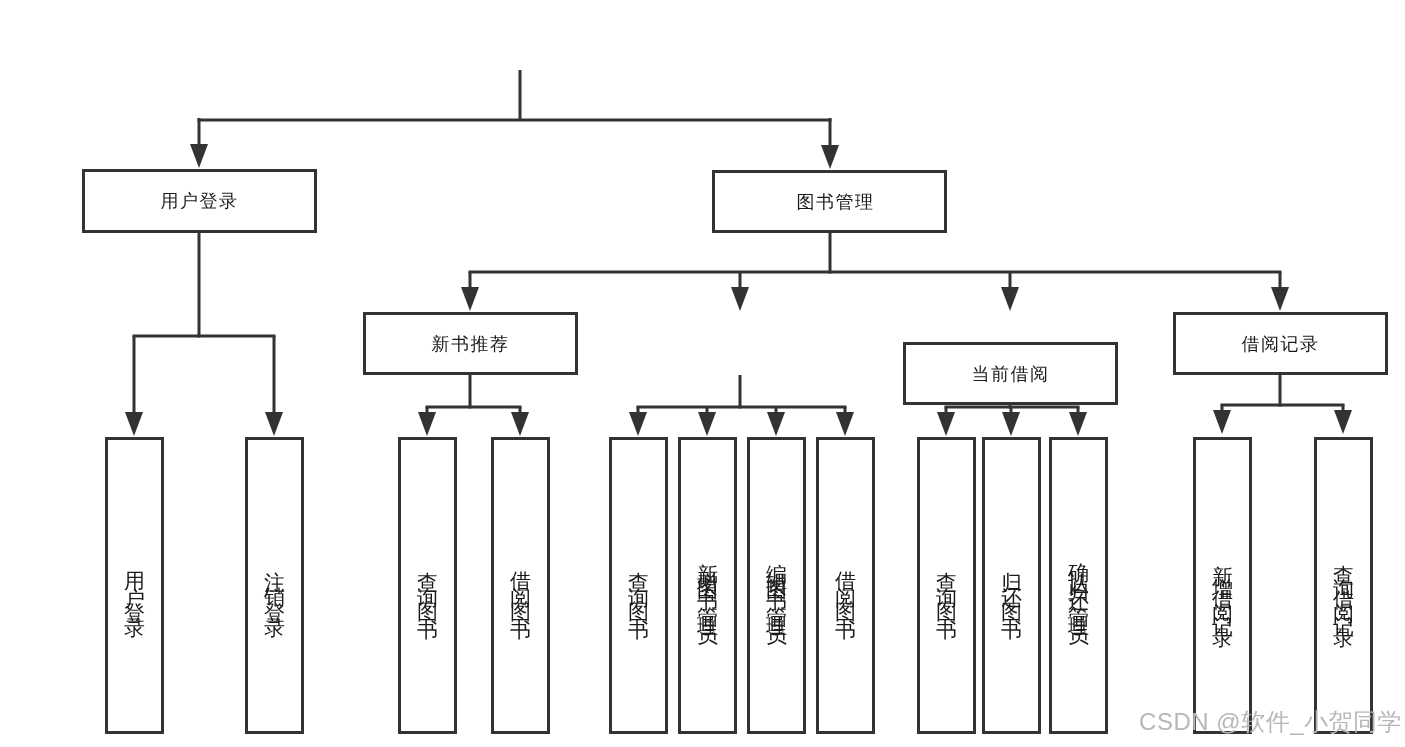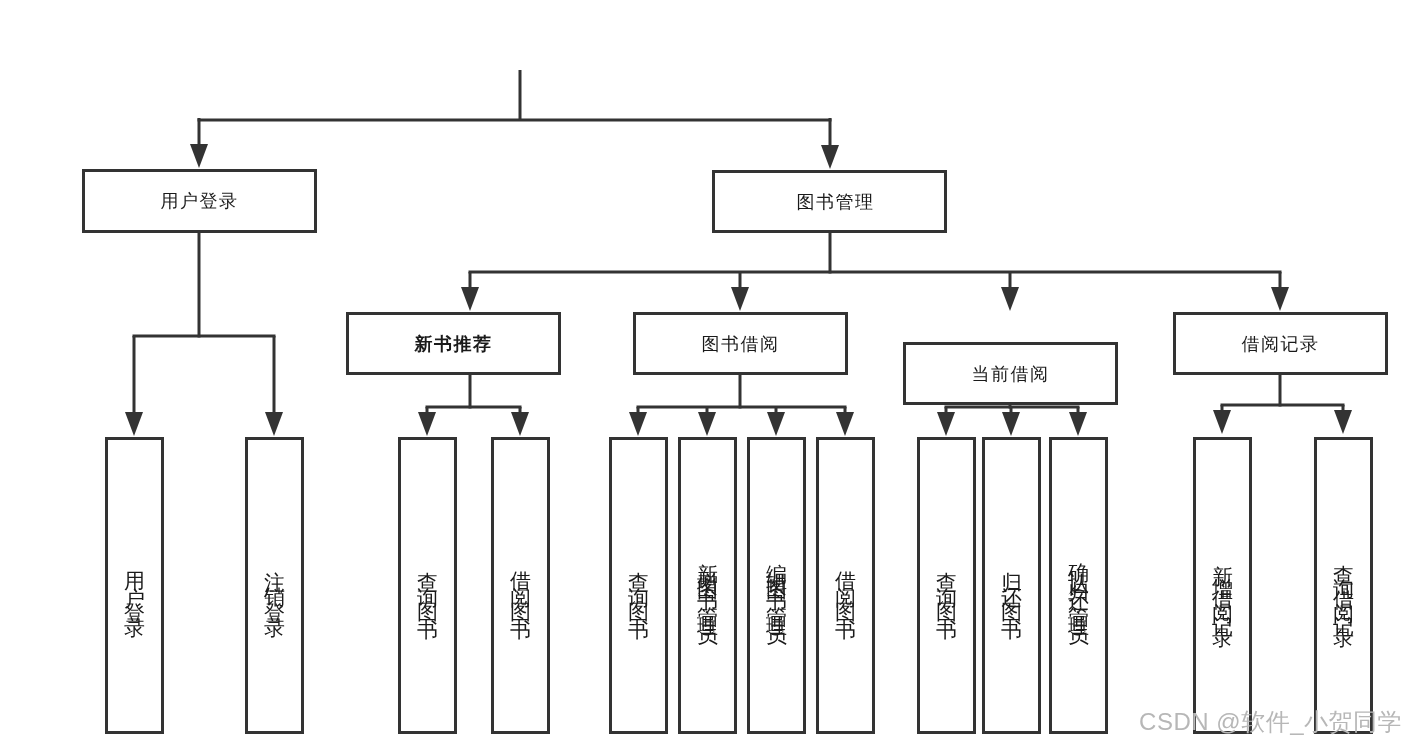--- a/index.html
+++ b/index.html
@@ -17,21 +17,21 @@
     border:3px solid #333333;
     box-sizing:border-box;
     display:flex;align-items:center;justify-content:center;
     color:#1a1a1a;
   }
   .hnode{font-size:18px;letter-spacing:1.5px;white-space:nowrap;}
   .root{left:20px;top:13px;width:1004px;height:57px;}
   .l2a{left:82px;top:169px;width:235px;height:64px;}
   .l2b{left:712px;top:170px;width:235px;height:63px;padding-left:12px;}
   .l3{top:312px;width:215px;height:63px;}
-  .l3a{left:346px;font-weight:bold;} .l3b{left:633px;} .l3c{left:903px;margin-top:30px;} .l3d{left:1173px;}
+  .l3a{left:363px;} .l3b{left:633px;} .l3c{left:903px;margin-top:30px;} .l3d{left:1173px;}
   .leaf{top:437px;width:59px;height:297px;}
   .vtext{
     position:absolute;left:50%;top:50%;
     transform:translate(-50%,-50%);
     writing-mode:vertical-rl;text-orientation:mixed;
     font-size:21px;letter-spacing:0.75em;
     white-space:nowrap;color:#1a1a1a;
   }
   .tight .vtext{letter-spacing:0.42em;}
   .med .vtext{letter-spacing:0.6em;}
@@ -117,23 +117,20 @@
   <div class="node hnode l2a">
     <span>用户登录</span>
   </div>
   <div class="node hnode l2b">
     <span>图书管理</span>
   </div>
 
   <div class="node hnode l3 l3a">
     <span>新书推荐</span>
   </div>
-  <div class="node hnode l3 l3b">
-    <span>图书借阅</span>
-  </div>
   <div class="node hnode l3 l3c">
     <span>当前借阅</span>
   </div>
   <div class="node hnode l3 l3d">
     <span>借阅记录</span>
   </div>
 
   <div class="node leaf" style="left:105px;">
     <span class="vtext">用户登录</span>
   </div>

